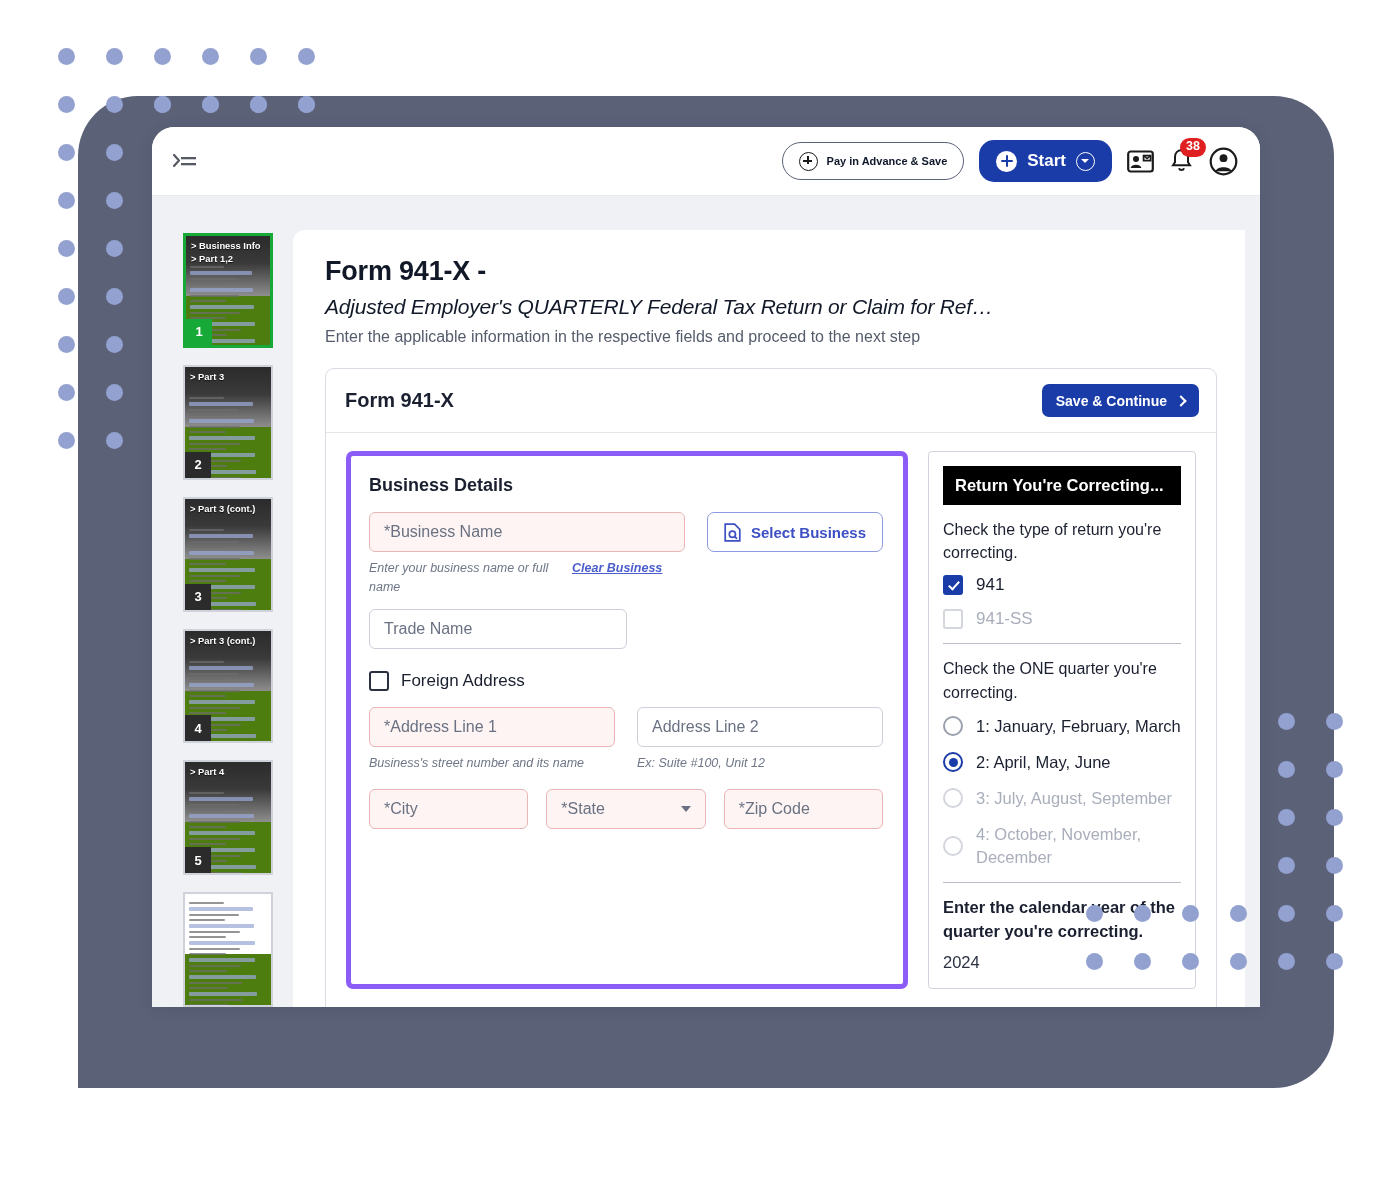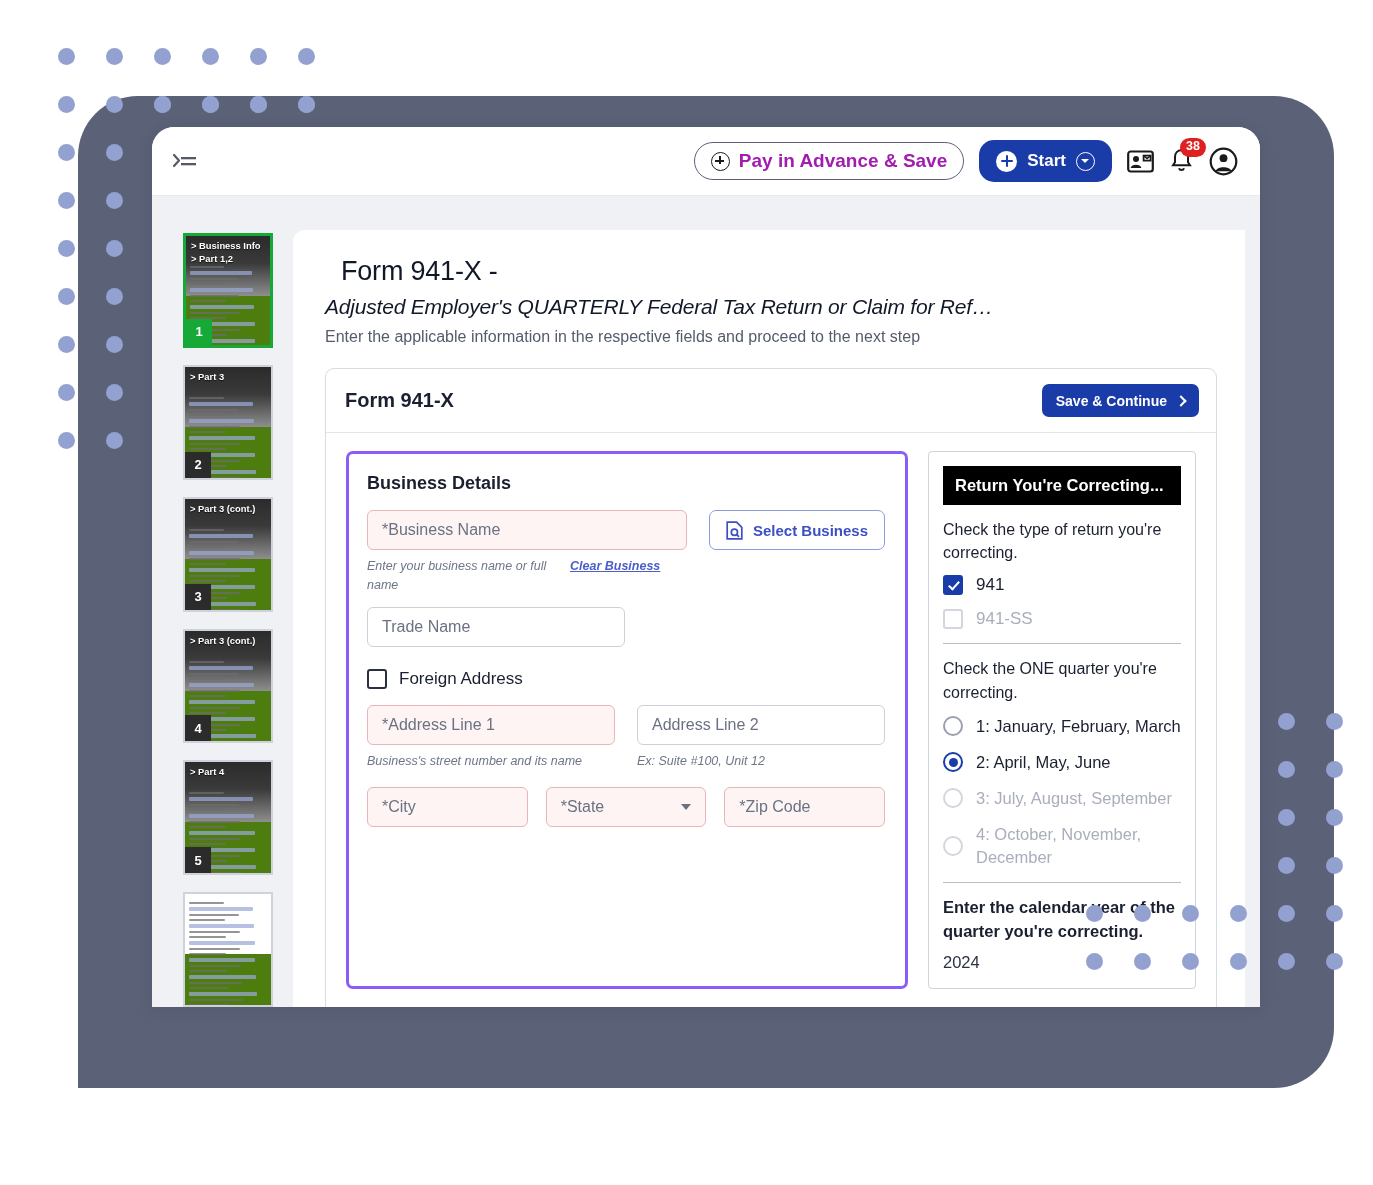--- a/index.html
+++ b/index.html
@@ -64,23 +64,23 @@
     align-items: center;
     gap: 15px;
   }
 
   .pay-btn {
     display: flex; align-items: center; gap: 9px;
     height: 38px; padding: 0 16px;
     border: 1.6px solid #5b6278;
     border-radius: 20px;
     background: #fff;
-    color: #a21caf;
+    color: #0f172a;
     font-weight: bold;
-    font-size: 19px;
+    font-size: 11px;
     white-space: nowrap;
     cursor: pointer;
   }
   .plus-ring {
     width: 19px; height: 19px; border-radius: 50%;
     border: 1.7px solid #1a1a1a;
     position: relative; flex: none;
   }
   .plus-ring::before, .plus-ring::after {
     content:""; position:absolute; background:#1a1a1a;
@@ -194,23 +194,22 @@
   
   .main {
     flex: 1;
     background: #ffffff;
     border-radius: 12px 0 0 0;
     margin-left: 18px;
     padding: 26px 28px 0 32px;
     overflow: hidden;
   }
   .page-title {
-    font-size: 27px; font-weight: normal; color:#111827;
+    font-size: 27px; font-weight: bold; color:#111827;
     letter-spacing: -0.2px;
-    margin-left: 16px;
   }
   .page-subtitle {
     font-size: 21px; font-style: italic; color:#111827;
     margin-top: 8px; letter-spacing: -0.2px;
   }
   .page-hint {
     font-size: 16px; color:#545b6b; margin-top: 9px;
   }
 
   .form-card {
@@ -242,21 +241,21 @@
 
   .form-card-body {
     display: flex;
     gap: 20px;
     padding: 18px 20px 0 20px;
   }
 
   
   .biz-panel {
     flex: 1 1 auto;
-    border: 3px solid #8b5cf6;
+    border: 5px solid #8b5cf6;
     border-radius: 7px;
     padding: 19px 20px 18px 18px;
     min-width: 0;
   }
   .biz-title { font-size: 18px; font-weight: bold; color:#1b2030; margin-bottom: 16px; }
 
   .row { display:flex; gap: 22px; }
   .field { position: relative; }
   .inp {
     height: 40px;

